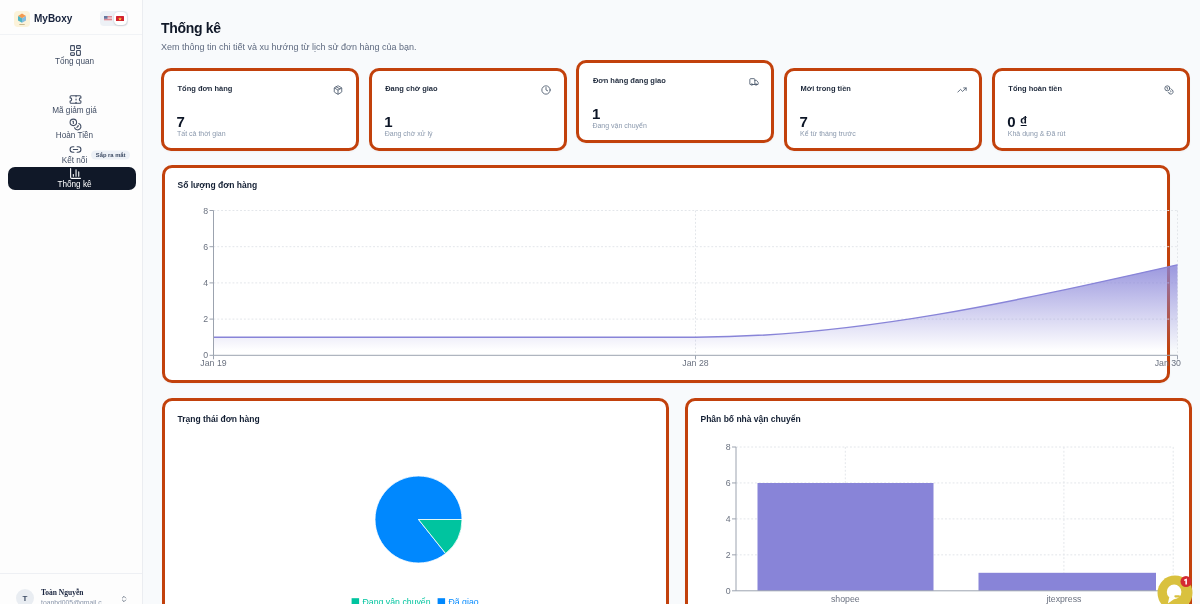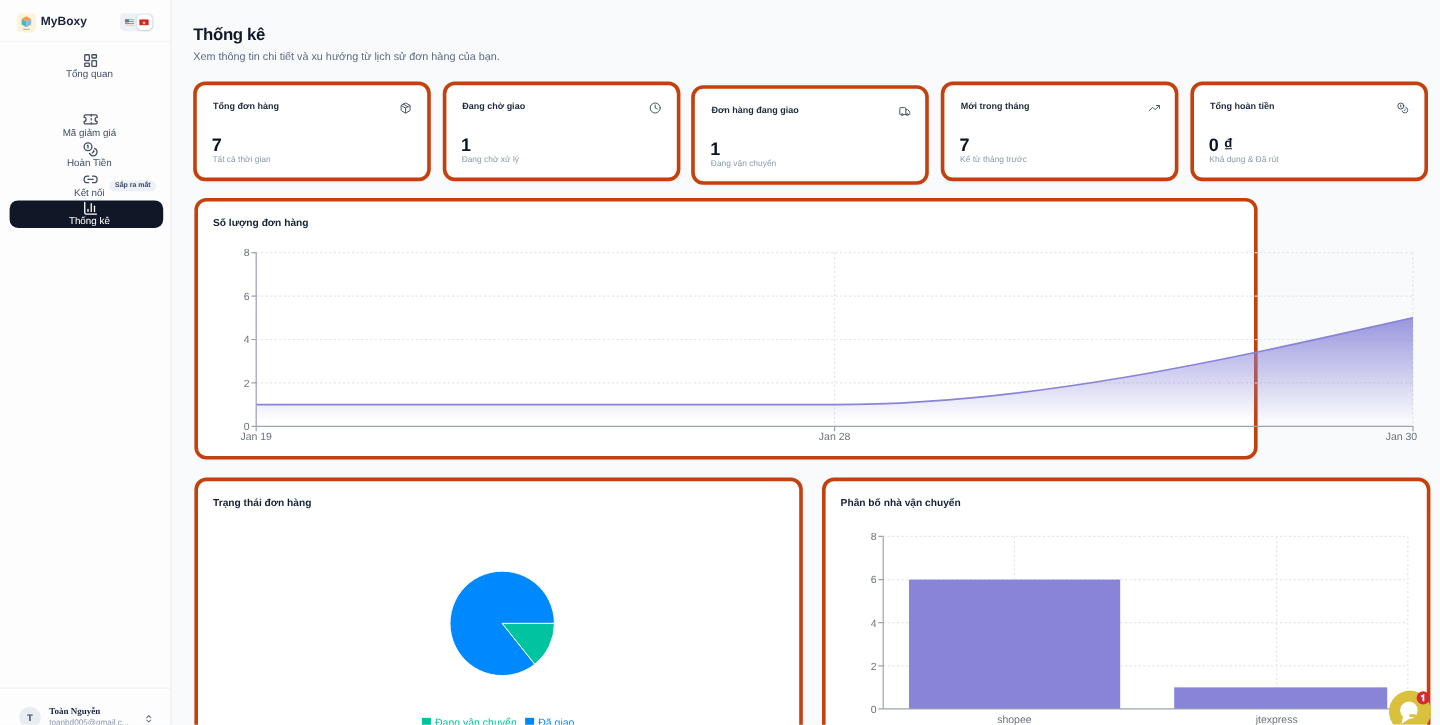--- a/index.html
+++ b/index.html
@@ -158,36 +158,36 @@
   <div class="t">Đang chờ giao</div>
   <div class="ic">
         <svg width="10" height="10" viewBox="0 0 24 24" fill="none" stroke="currentColor" stroke-width="2" stroke-linecap="round" stroke-linejoin="round">
           <circle cx="12" cy="12" r="10"></circle>
           <polyline points="12 6 12 12 16 14"></polyline>
         </svg>
       </div>
   <div class="v">1</div>
   <div class="s">Đang chờ xử lý</div>
 </div>
-<div class="card scard" style="left:576.4px; top:71px; width:198px; height:83px;">
+<div class="card scard" style="left:576.4px; top:60px; width:198px; height:83px;">
   <div class="t">Đơn hàng đang giao</div>
   <div class="ic">
         <svg width="10" height="10" viewBox="0 0 24 24" fill="none" stroke="currentColor" stroke-width="2" stroke-linecap="round" stroke-linejoin="round">
           <path d="M14 18V6a2 2 0 0 0-2-2H4a2 2 0 0 0-2 2v11a1 1 0 0 0 1 1h2"></path>
           <path d="M15 18H9"></path>
           <path d="M19 18h2a1 1 0 0 0 1-1v-3.65a1 1 0 0 0-.22-.624l-3.48-4.35A1 1 0 0 0 17.52 8H14"></path>
           <circle cx="17" cy="18" r="2"></circle>
           <circle cx="7" cy="18" r="2"></circle>
         </svg>
       </div>
   <div class="v">1</div>
   <div class="s">Đang vận chuyển</div>
 </div>
 <div class="card scard" style="left:784.1px; top:68px; width:198px; height:83px;">
-  <div class="t">Mới trong tháng</div>
+  <div class="t">Mới trong tiền</div>
   <div class="ic">
         <svg width="10" height="10" viewBox="0 0 24 24" fill="none" stroke="currentColor" stroke-width="2" stroke-linecap="round" stroke-linejoin="round">
           <polyline points="22 7 13.5 15.5 8.5 10.5 2 17"></polyline>
           <polyline points="16 7 22 7 22 13"></polyline>
         </svg>
       </div>
   <div class="v">7</div>
   <div class="s">Kể từ tháng trước</div>
 </div>
 <div class="card scard" style="left:991.8px; top:68px; width:198px; height:83px;">
@@ -197,21 +197,21 @@
           <circle cx="8" cy="8" r="6"></circle>
           <path d="M18.09 10.37A6 6 0 1 1 10.34 18"></path>
           <path d="M7 6h1v4"></path>
           <path d="m16.71 13.88.7.71-2.82 2.82"></path>
         </svg>
       </div>
   <div class="v">0 ₫</div>
   <div class="s">Khả dụng &amp; Đã rút</div>
 </div>
 
-<div class="card" style="left:162px; top:165px; width:886px; height:218px;">
+<div class="card" style="left:162px; top:165px; width:1008px; height:218px;">
   <div class="ctitle" style="top:12.8px;">Số lượng đơn hàng</div>
   <svg width="1029" height="218" viewBox="0 0 1029 218" style="position:absolute;left:0;top:0;">
     <defs>
       <linearGradient id="areaGrad" x1="0" y1="96.8" x2="0" y2="187.3" gradientUnits="userSpaceOnUse">
         <stop offset="5%" stop-color="#8884d8" stop-opacity="0.8"></stop>
         <stop offset="95%" stop-color="#8884d8" stop-opacity="0"></stop>
       </linearGradient>
     </defs>
 
     <g stroke="#e3e6ea" stroke-dasharray="1.9 1.9" fill="none">

